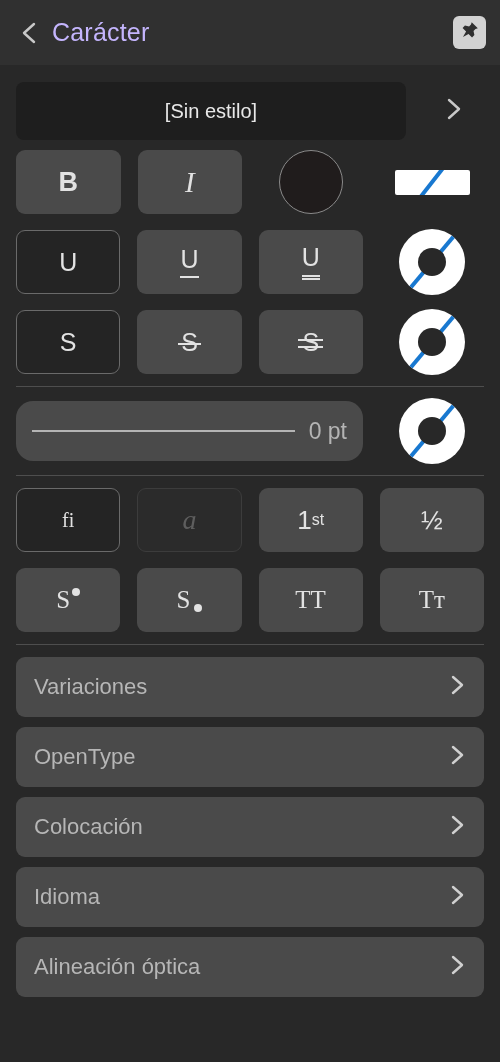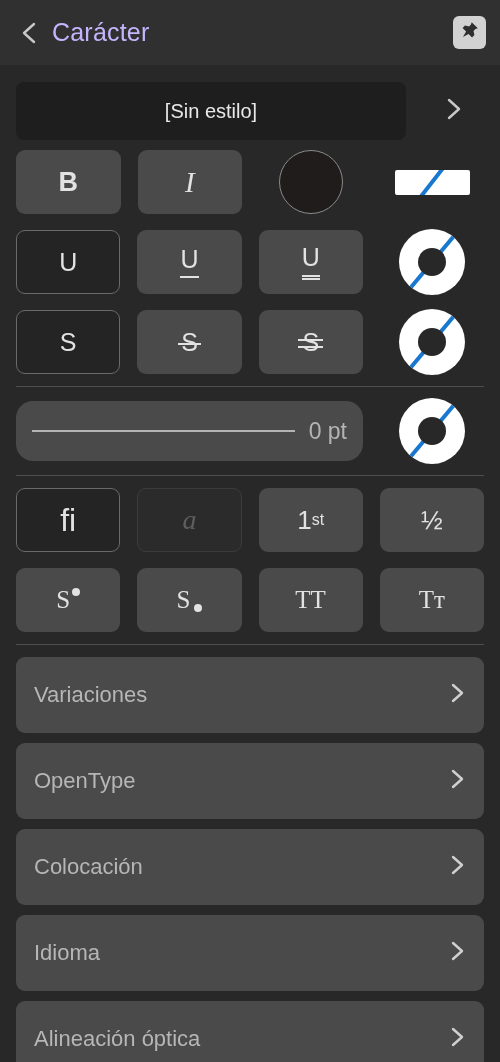--- a/index.html
+++ b/index.html
@@ -102,21 +102,21 @@
   }
   .btn.disabled {
     background: #2b2b2b;
     border: 1px solid #3c3c3c;
     color: #5e5e5e;
   }
   .btn-b   { font-weight: bold; font-size: 27px; }
   .btn-i   { font-style: italic; font-family: "Liberation Serif", serif; font-size: 29px; }
   .btn-u   { font-size: 25px; }
   .btn-s   { font-size: 25px; }
-  .btn-fi  { font-size: 32px; }
+  .btn-fi  { font-size: 20px; font-family: Liberation Serif, serif; }
   .btn-script { font-family: "Liberation Serif", serif; font-style: italic; font-size: 28px; }
   .btn-serif { font-family: "Liberation Serif", serif; font-size: 25px; }
   .btn-frac  { font-size: 26px; }
   .btn-ord   { font-size: 26px; }
   .btn-ord sup { font-size: 16px; vertical-align: super; }
 
   
   .ul-single { border-bottom: 2px solid #e2e2e2; line-height: 1; padding-bottom: 4px; }
   .ul-double { border-bottom: 2px double #e2e2e2; line-height: 1; padding-bottom: 5px;
                border-bottom-width: 5px; }
@@ -223,21 +223,21 @@
   
   .sep {
     height: 1px;
     background: #4e4e4e;
     margin: 0 16px;
   }
 
   
   .list-row {
     margin: 0 16px;
-    height: 76px;
+    height: 60px;
     background: #4a4a4a;
     border-radius: 9px;
     display: flex;
     align-items: center;
     padding: 0 18px;
     cursor: pointer;
   }
   .list-label {
     flex: 1 1 auto;
     color: #b6b6b6;

